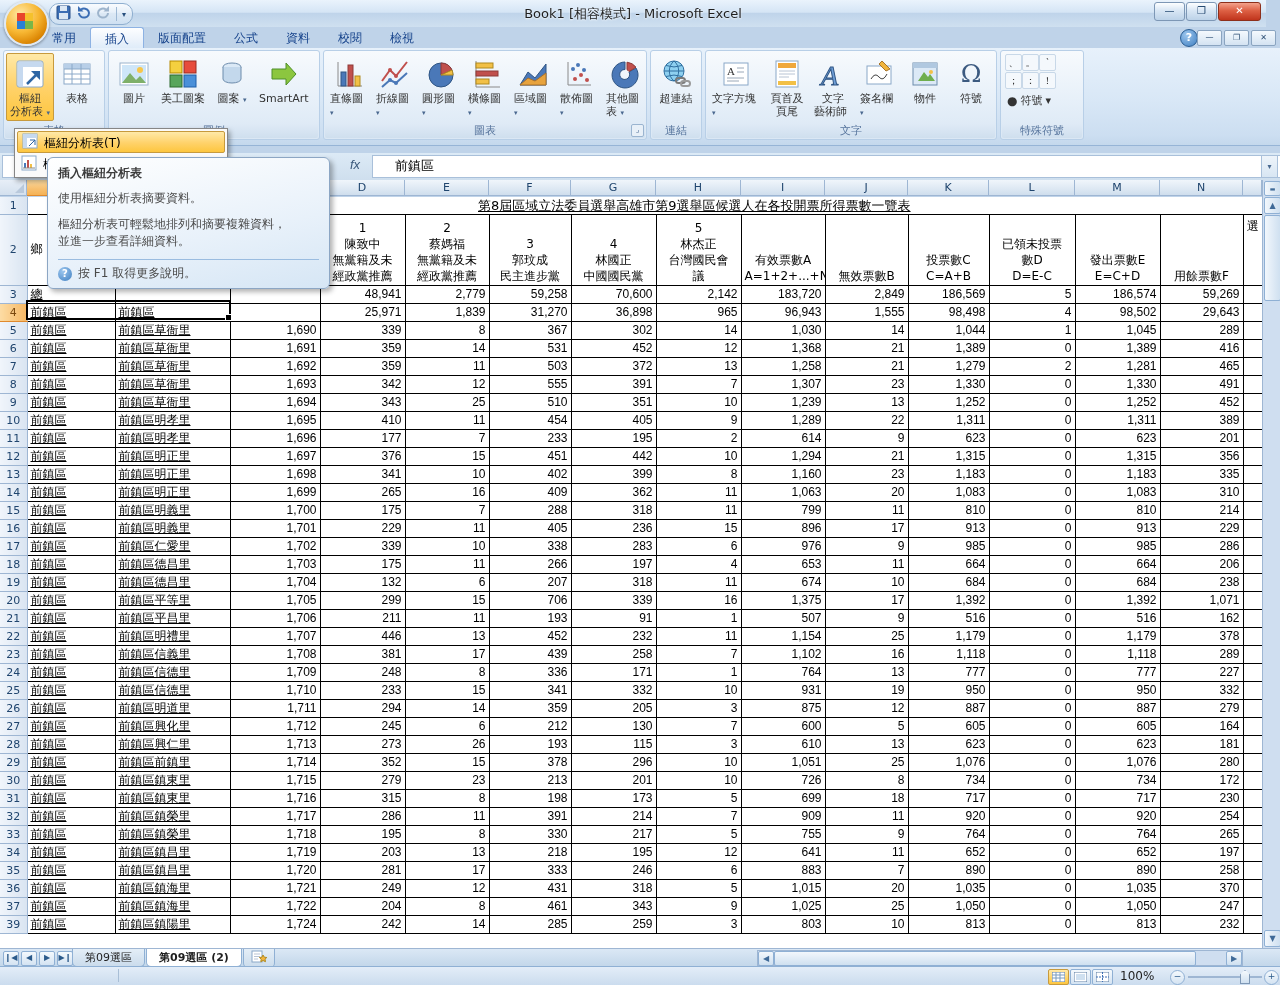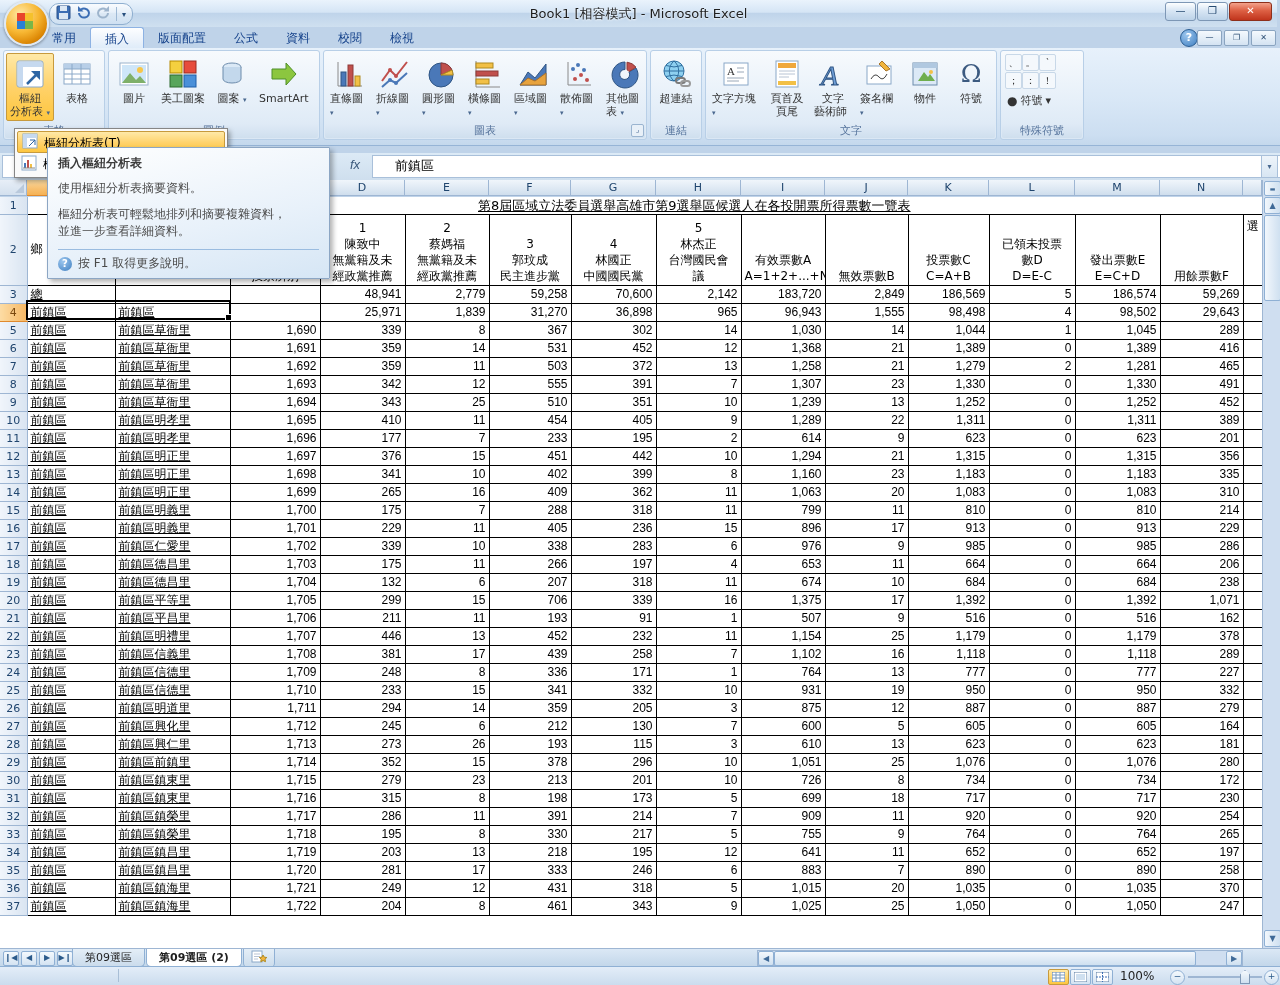--- a/index.html
+++ b/index.html
@@ -1,20 +1,20 @@
 <!DOCTYPE html>
 <html><head>
 <meta charset="utf-8">
 <style>
   html,body{margin:0;padding:0;background:#bfd3e9;}
   #app{position:relative;width:1280px;height:985px;overflow:hidden;
        font-family:"DejaVu Sans",sans-serif;background:#bfd3e9;-webkit-font-smoothing:antialiased;}
   
   .titlebar{position:absolute;left:0;top:0;width:1266px;height:27px;
-    background:linear-gradient(#eaf3fc,#d5e5f5 45%,#bfd4ea 50%,#cfe0f0);padding-left:11px;}
+    background:linear-gradient(#eaf3fc,#d5e5f5 45%,#bfd4ea 50%,#cfe0f0);}
   .orb{position:absolute;left:4px;top:1px;width:41px;height:41px;border-radius:50%;
     background:radial-gradient(circle at 35% 28%,#ffe9a8,#f7b733 45%,#de8a07 72%,#a85e00);
     border:2px solid #dfe9f4;box-shadow:0 1px 3px rgba(0,0,0,.4);z-index:30;}
   .orb-logo{position:absolute;left:11px;top:10px;width:16px;height:16px;display:grid;
     grid-template-columns:8px 8px;grid-template-rows:8px 8px;}
   .orb-logo i{display:block;}
   .orb-logo i:nth-child(1){background:#e8452c;}.orb-logo i:nth-child(2){background:#f5c12c;}
   .orb-logo i:nth-child(3){background:#2a7fd4;}.orb-logo i:nth-child(4){background:#7ab648;}
   .qat{position:absolute;left:49px;top:3px;height:20px;padding:0 6px;display:flex;align-items:center;gap:5px;
     background:linear-gradient(rgba(255,255,255,.75),rgba(210,228,245,.5));
@@ -134,22 +134,22 @@
   .ztrack{position:absolute;left:1188px;top:9px;width:74px;height:2px;background:#9eb6d3;}
   .zthumb{position:absolute;left:1240px;top:3px;width:8px;height:12px;background:linear-gradient(#f4f9fd,#cfe0f0);
     border:1px solid #7d97b5;clip-path:polygon(50% 0,100% 32%,100% 100%,0 100%,0 32%);}
   
   .pmenu{position:absolute;left:14px;top:128px;width:208px;background:#fafafa;border:1px solid #868686;
     box-shadow:2px 3px 5px rgba(0,0,0,.35);z-index:60;padding:2px;}
   .pmi{height:22px;display:flex;align-items:center;gap:6px;padding:0 4px;font-size:12px;color:#000;}
   .pmi.hl{background:linear-gradient(#ffe9a8,#ffd26a 55%,#fdc63f);border:1px solid #c79a3d;border-radius:2px;
     height:20px;align-items:flex-end;}
   
-  .supertip{position:absolute;left:47px;top:147px;width:283px;background:linear-gradient(168deg,#ffffff,#e8f1fa 60%,#d6e6f5);
-    border:1px solid #8ca6c4;border-radius:1px;box-shadow:3px 3px 5px rgba(0,0,0,.3);z-index:70;
+  .supertip{position:absolute;left:47px;top:157px;width:283px;background:linear-gradient(168deg,#ffffff,#e8f1fa 60%,#d6e6f5);
+    border:1px solid #8ca6c4;border-radius:6px;box-shadow:3px 3px 5px rgba(0,0,0,.3);z-index:70;
     padding:7px 10px 6px 10px;box-sizing:border-box;}
   .supertip .tt{font-size:12px;font-weight:bold;color:#3c3c3c;margin-bottom:8px;}
   .supertip .tb{font-size:12px;color:#4a4a4a;line-height:17px;margin-bottom:9px;width:230px;}
   .supertip .tdiv{height:1px;background:#9abce0;margin:4px 0 5px 0;}
   .supertip .tf{display:flex;align-items:center;gap:6px;font-size:12px;color:#4a4a4a;}
   .hdot{width:14px;height:14px;border-radius:50%;background:radial-gradient(circle at 35% 30%,#9cc6ee,#3f7fc1);
     color:#fff;font-size:10px;font-weight:bold;text-align:center;line-height:14px;flex:0 0 14px;}
 </style>
 </head>
 <body>
@@ -1207,20 +1207,38 @@
             <td class="num">8</td>
             <td class="num">461</td>
             <td class="num">343</td>
             <td class="num">9</td>
             <td class="num">1,025</td>
             <td class="num">25</td>
             <td class="num">1,050</td>
             <td class="num">0</td>
             <td class="num">1,050</td>
             <td class="num">247</td>
+            <td class="ocell"></td>
+          </tr>
+          <tr class="rr data">
+            <th>39</th>
+            <td class="acell">前鎮區</td>
+            <td class="bcell">前鎮區鎮陽里</td>
+            <td class="num">1,724</td>
+            <td class="num">242</td>
+            <td class="num">14</td>
+            <td class="num">285</td>
+            <td class="num">259</td>
+            <td class="num">3</td>
+            <td class="num">803</td>
+            <td class="num">10</td>
+            <td class="num">813</td>
+            <td class="num">0</td>
+            <td class="num">813</td>
+            <td class="num">232</td>
             <td class="ocell"></td>
           </tr>
         </tbody>
       </table>
   </div>
   <div class="title-overlay">第8屆區域立法委員選舉高雄市第9選舉區候選人在各投開票所得票數一覽表</div>
   <div class="selbox">
       <div class="handle"></div>
     </div>
 

